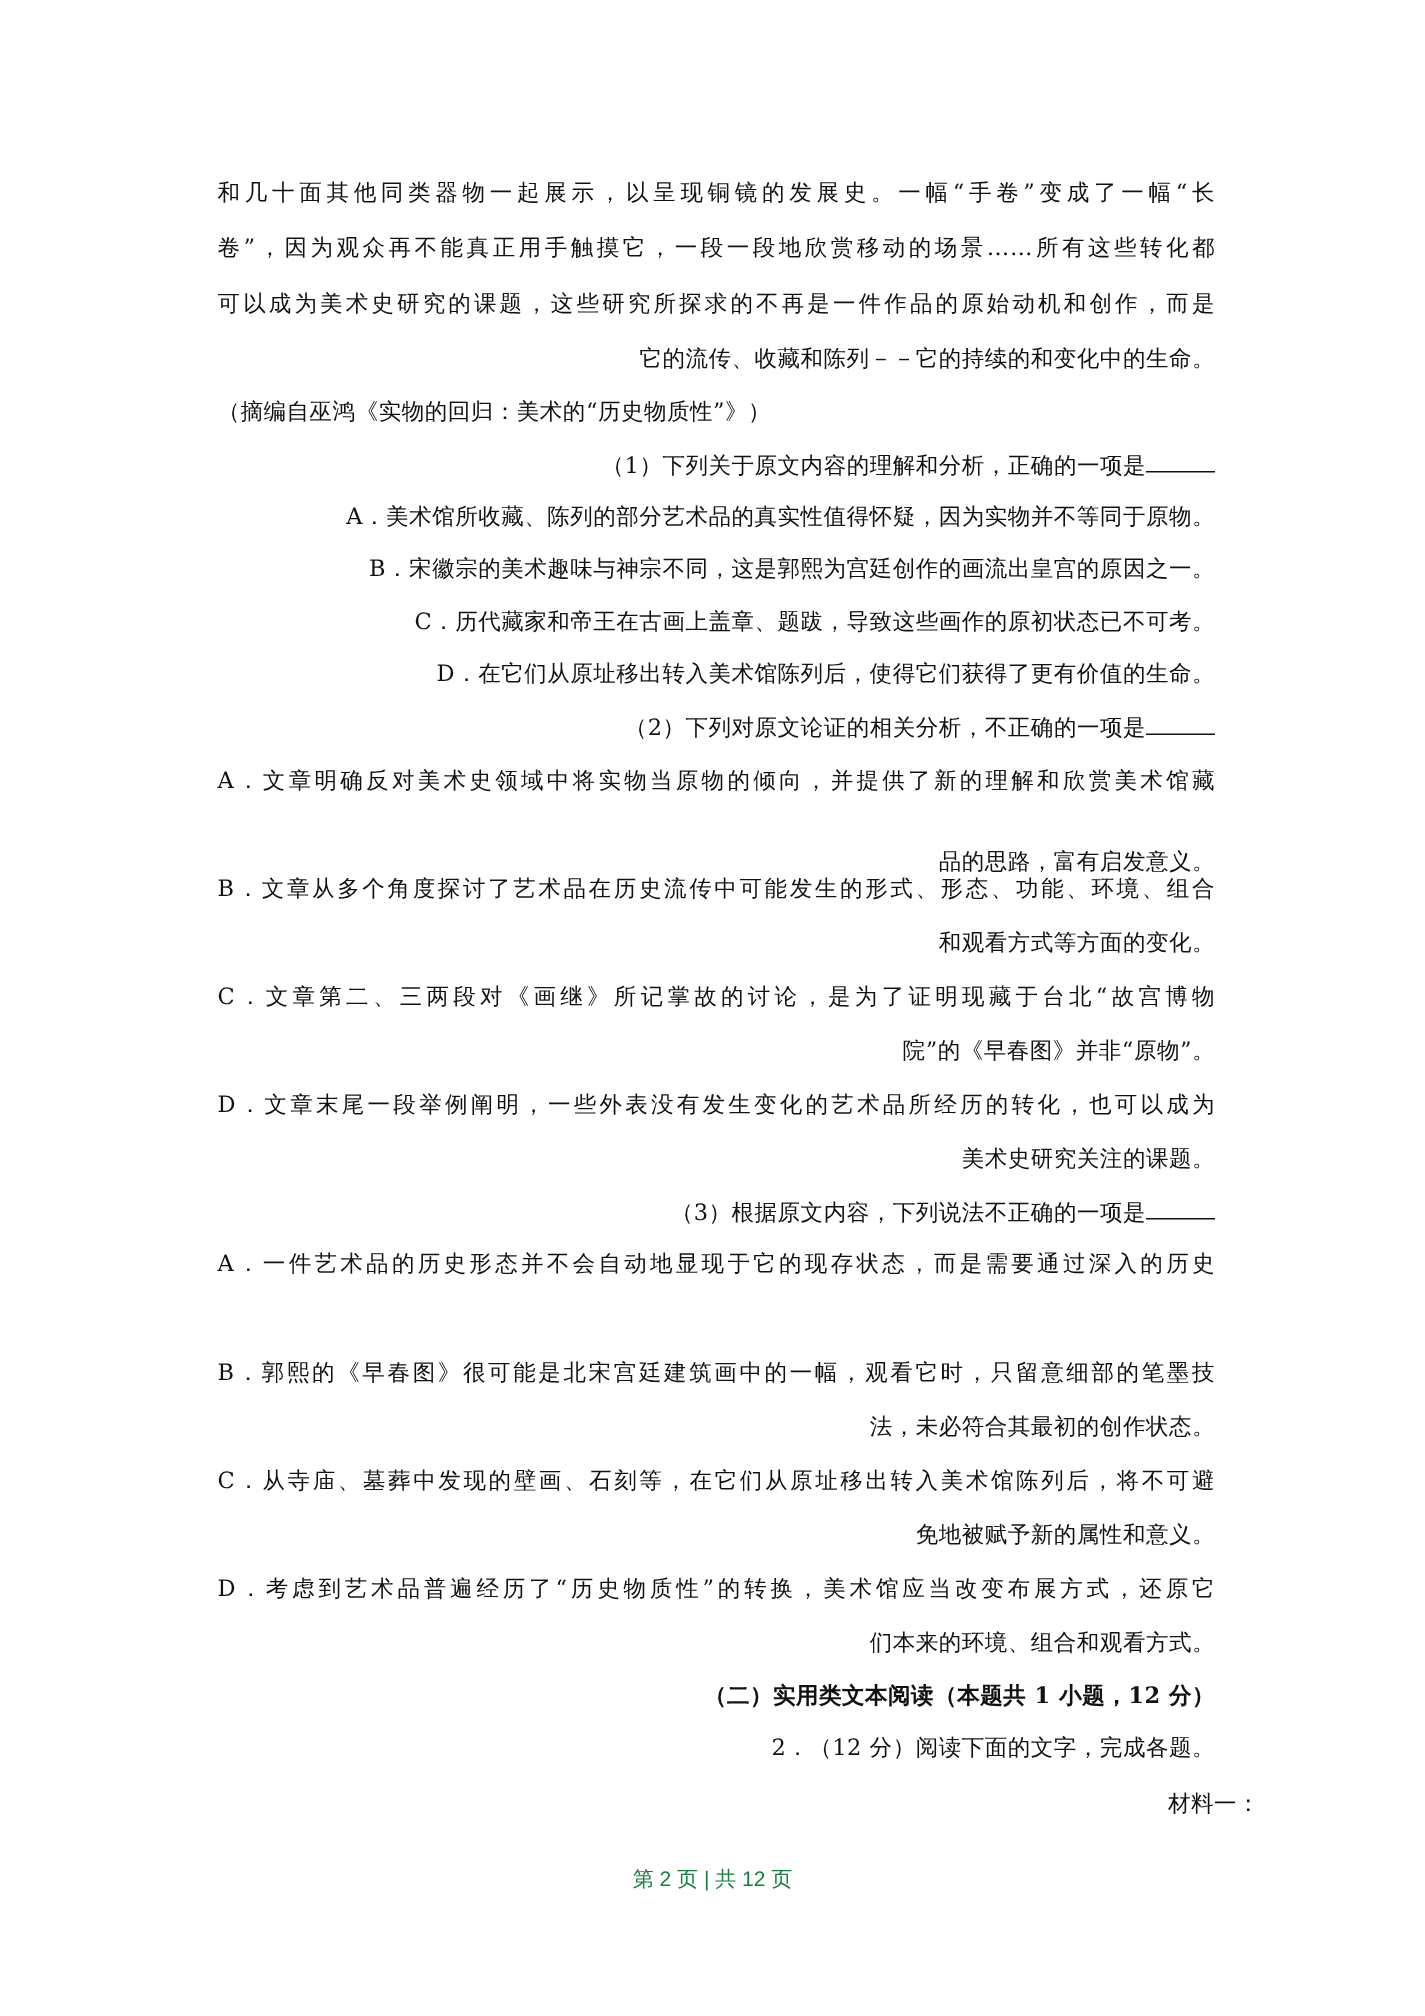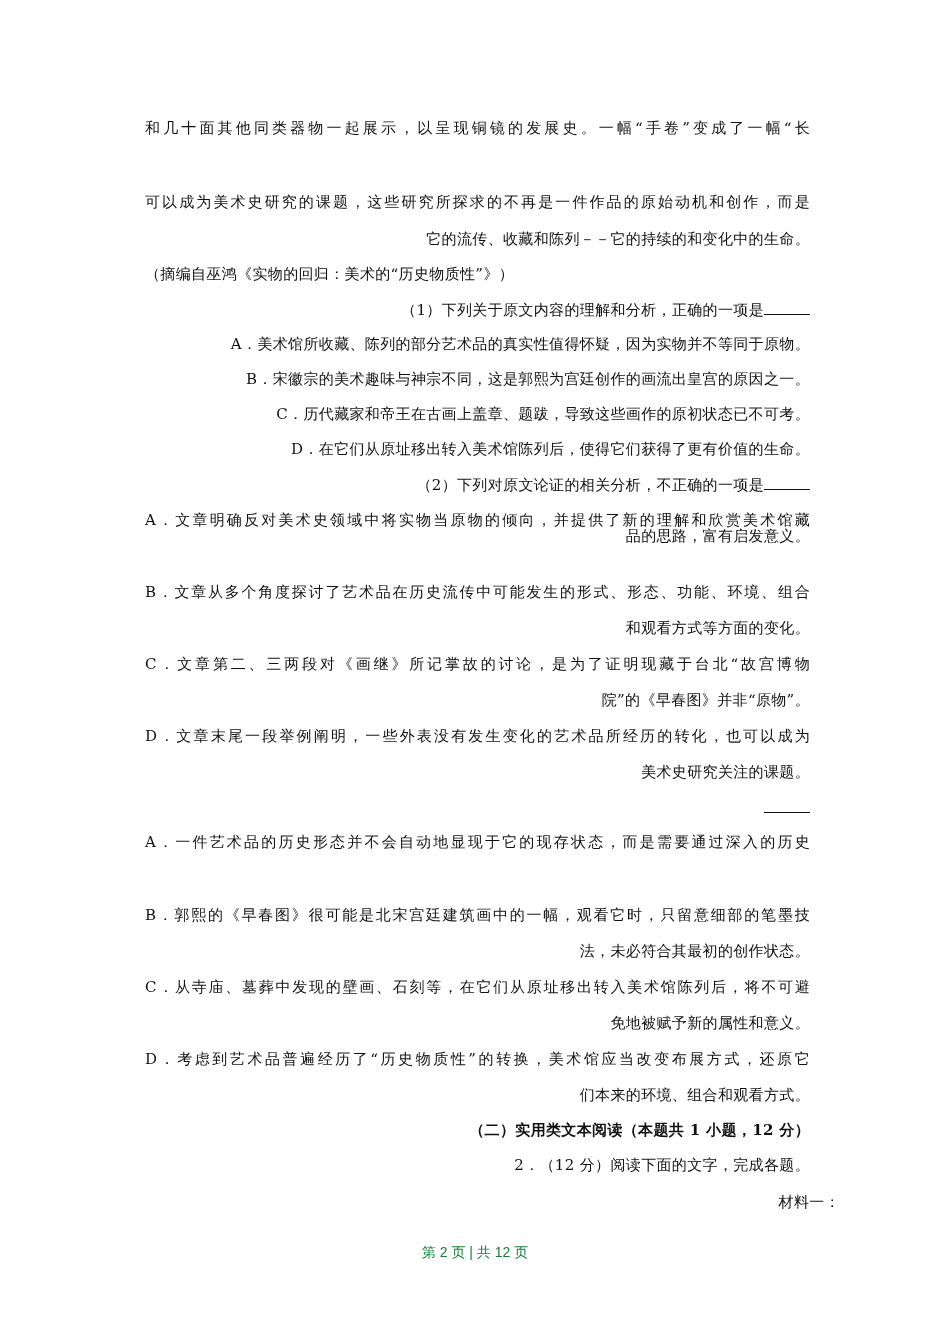--- a/index.html
+++ b/index.html
@@ -24,41 +24,42 @@
       position: absolute; top: 1244px; left: 0; width: 950px; text-align: center;
       font-family: "Liberation Sans", "DejaVu Sans", sans-serif; font-size: 14px; color: #15803d;
     }
   </style>
 </head>
 <body>
 
 <div class="page">
 
   <div class="line justify" style="top:118px">和几十面其他同类器物一起展示，以呈现铜镜的发展史。一幅“手卷”变成了一幅“长</div>
+  <div class="line justify" style="top:155px">卷”，因为观众再不能真正用手触摸它，一段一段地欣赏移动的场景……所有这些转化都</div>
   <div class="line justify" style="top:192px">可以成为美术史研究的课题，这些研究所探求的不再是一件作品的原始动机和创作，而是</div>
   <div class="line" style="top:229px">它的流传、收藏和陈列－－它的持续的和变化中的生命。</div>
   <div class="line right" style="top:264px">（摘编自巫鸿《实物的回归：美术的“历史物质性”》）</div>
 
   <div class="line" style="top:299px"><span>（1）下列关于原文内容的理解和分析，正确的一项是</span><span class="blank"></span></div>
   <div class="line" style="top:334px">A．美术馆所收藏、陈列的部分艺术品的真实性值得怀疑，因为实物并不等同于原物。</div>
   <div class="line" style="top:369px">B．宋徽宗的美术趣味与神宗不同，这是郭熙为宫廷创作的画流出皇宫的原因之一。</div>
   <div class="line" style="top:404px">C．历代藏家和帝王在古画上盖章、题跋，导致这些画作的原初状态已不可考。</div>
   <div class="line" style="top:439px">D．在它们从原址移出转入美术馆陈列后，使得它们获得了更有价值的生命。</div>
 
   <div class="line" style="top:474px"><span>（2）下列对原文论证的相关分析，不正确的一项是</span><span class="blank"></span></div>
   <div class="line justify" style="top:510px">A．文章明确反对美术史领域中将实物当原物的倾向，并提供了新的理解和欣赏美术馆藏</div>
-  <div class="line" style="top:526px">品的思路，富有启发意义。</div>
+  <div class="line" style="top:564px">品的思路，富有启发意义。</div>
   <div class="line justify" style="top:582px">B．文章从多个角度探讨了艺术品在历史流传中可能发生的形式、形态、功能、环境、组合</div>
   <div class="line" style="top:618px">和观看方式等方面的变化。</div>
   <div class="line justify" style="top:654px">C．文章第二、三两段对《画继》所记掌故的讨论，是为了证明现藏于台北“故宫博物</div>
   <div class="line" style="top:690px">院”的《早春图》并非“原物”。</div>
   <div class="line justify" style="top:726px">D．文章末尾一段举例阐明，一些外表没有发生变化的艺术品所经历的转化，也可以成为</div>
   <div class="line" style="top:762px">美术史研究关注的课题。</div>
 
-  <div class="line" style="top:797px"><span class="blank"></span></div>
+  <div class="line" style="top:797px"><span>（3）根据原文内容，下列说法不正确的一项是</span><span class="blank"></span></div>
   <div class="line justify" style="top:832px">A．一件艺术品的历史形态并不会自动地显现于它的现存状态，而是需要通过深入的历史</div>
   <div class="line justify" style="top:905px">B．郭熙的《早春图》很可能是北宋宫廷建筑画中的一幅，观看它时，只留意细部的笔墨技</div>
   <div class="line" style="top:941px">法，未必符合其最初的创作状态。</div>
   <div class="line justify" style="top:977px">C．从寺庙、墓葬中发现的壁画、石刻等，在它们从原址移出转入美术馆陈列后，将不可避</div>
   <div class="line" style="top:1013px">免地被赋予新的属性和意义。</div>
   <div class="line justify" style="top:1049px">D．考虑到艺术品普遍经历了“历史物质性”的转换，美术馆应当改变布展方式，还原它</div>
   <div class="line" style="top:1085px">们本来的环境、组合和观看方式。</div>
 
   <div class="line bold" style="top:1120px">（二）实用类文本阅读（本题共 1 小题，12 分）</div>
   <div class="line" style="top:1155px">2．（12 分）阅读下面的文字，完成各题。</div>

